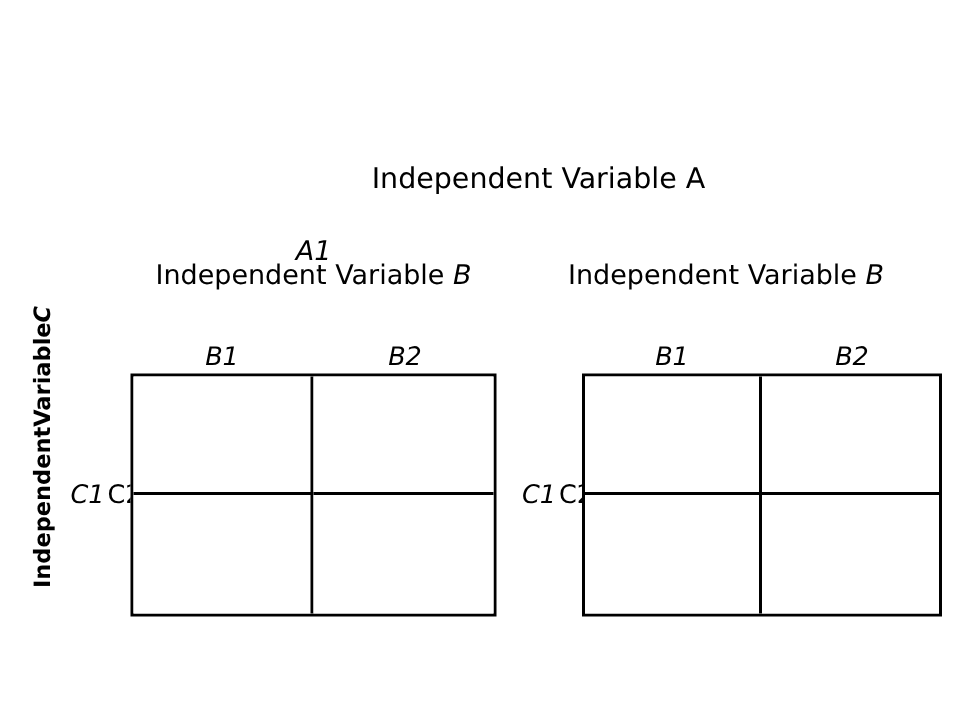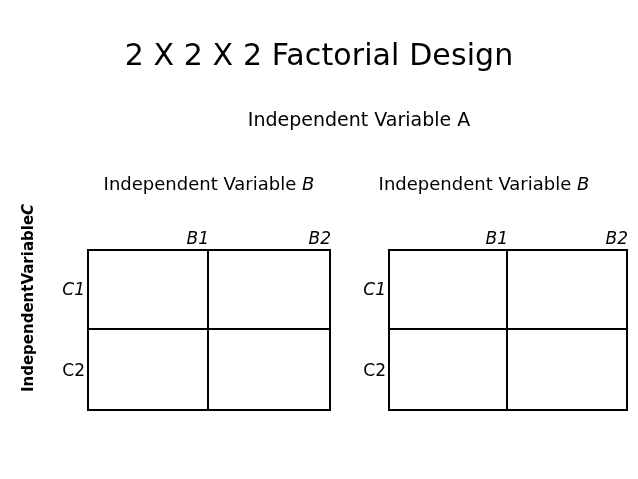--- a/index.html
+++ b/index.html
@@ -87,21 +87,21 @@
   .col-headers {
     position: absolute;
     display: flex;
     top: 229px;
     height: 20px;
   }
   .col-headers.left  { left: 87px;  width: 244px; }
   .col-headers.right { left: 388px; width: 240px; }
   .col-header {
     flex: 1 1 50%;
-    text-align: right;
+    text-align: center;
     font-size: 17px;
     font-style: italic;
     line-height: 1.1;
     white-space: nowrap;
   }
 
   
   .grid {
     position: absolute;
     top: 249px;
@@ -125,21 +125,20 @@
   .cell.col-last  { border-right: none; }
   .cell.row-last  { border-bottom: none; }
 
   
   .row-labels {
     position: absolute;
     top: 249px;
     height: 162px;
     width: 40px;
     display: flex;
-    flex-direction: column;
   }
   .row-labels.left  { left: 47px; }
   .row-labels.right { left: 348px; }
   .row-label {
     flex: 1 1 50%;
     display: flex;
     align-items: center;
     justify-content: flex-end;
     font-size: 17px;
     line-height: 1.1;
@@ -166,25 +165,25 @@
     text-align: center;
     white-space: pre-line;
   }
   .factor-c-label .ital { font-style: italic; }
 </style>
 </head>
 <body>
 
 <div id="slide">
 
-  <div class="slide-title">2 X 2 X 2 Factorial Design</div>
 
   <div class="factor-a-label">Independent Variable A</div>
 
   <div class="panel left">
+    <div class="panel-level">A1</div>
     <div class="panel-factor"><span>Independent Variable </span><span class="ital">B</span></div>
   </div>
 
   <div class="col-headers left">
     <div class="col-header">B1</div>
     <div class="col-header">B2</div>
   </div>
 
   <div class="row-labels left">
     <div class="row-label ital">C1</div>

